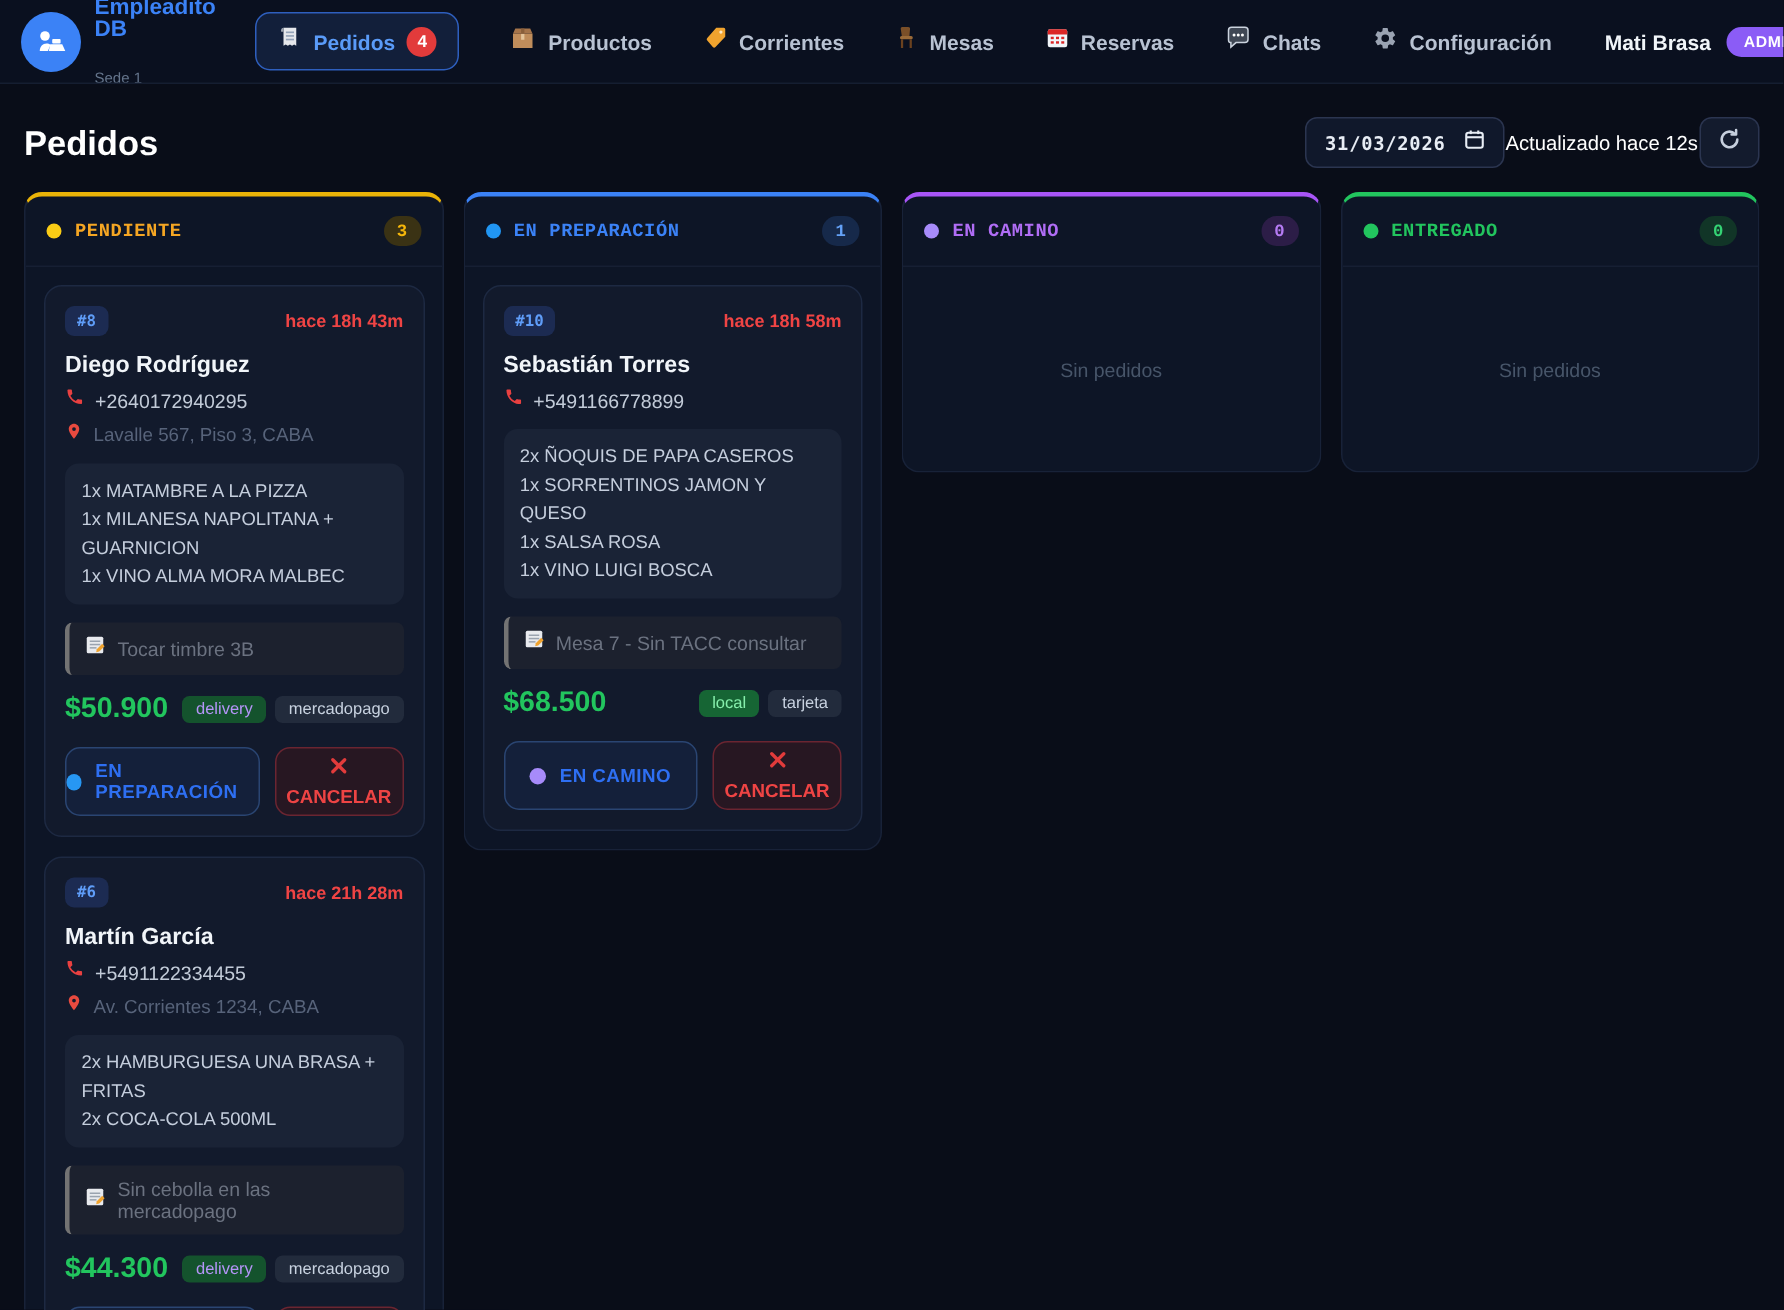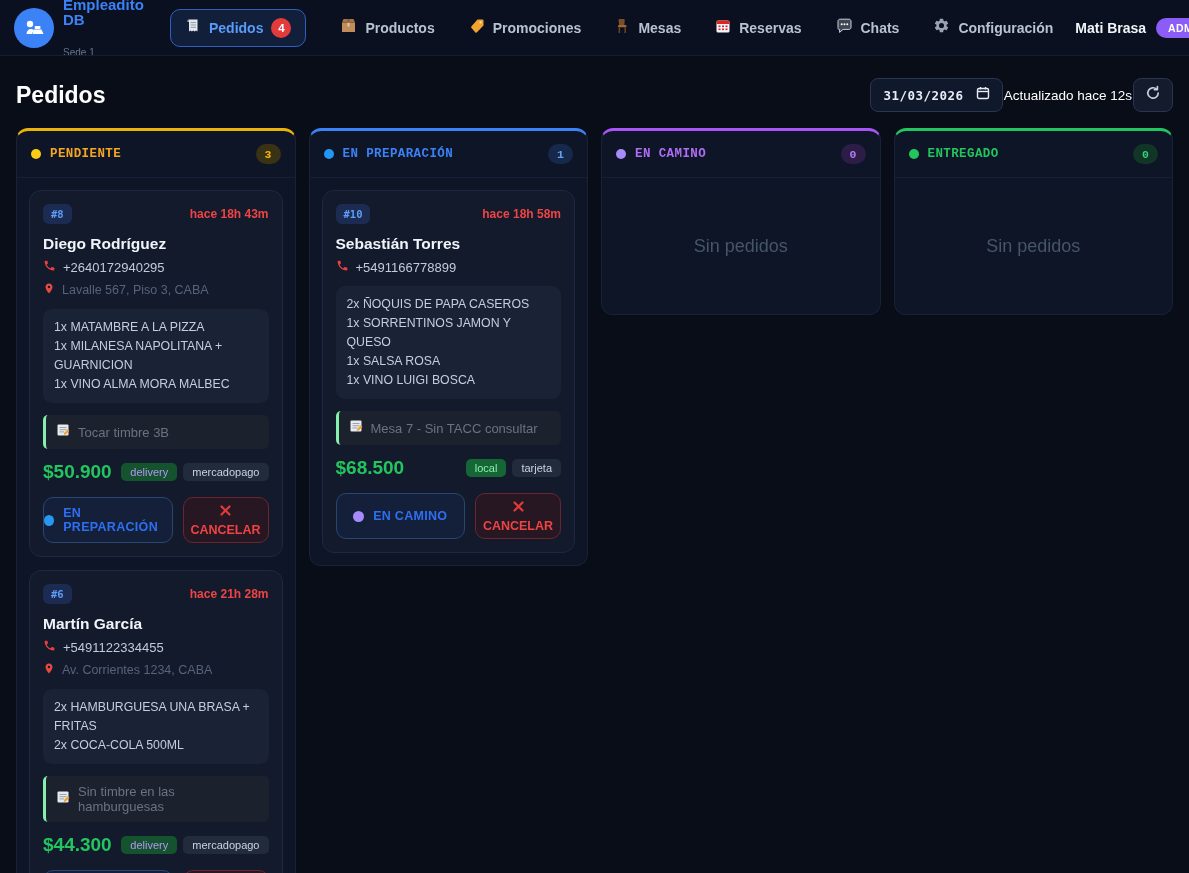--- a/index.html
+++ b/index.html
@@ -98,21 +98,21 @@
   }
   .col-body { padding:12px; }
   .col-pendiente .col-body {
     height:713px; overflow-y:scroll;
   }
   .col-body::-webkit-scrollbar { width:6px; }
   .col-body::-webkit-scrollbar-track { background:transparent; }
   .col-body::-webkit-scrollbar-thumb { background:#27314a; border-radius:3px; }
   .empty {
     height:112px; display:flex; align-items:center; justify-content:center;
-    color:#475569; font-size:18px;
+    color:#475569; font-size:13px;
   }
 
   
   .card {
     background:#121a2c; border:1px solid #1d2942; border-radius:12px;
     padding:13px; margin-bottom:13px; cursor:grab;
   }
   .card:last-child { margin-bottom:0; }
   .card-top { display:flex; align-items:center; justify-content:space-between; }
   .order-id {
@@ -124,21 +124,21 @@
   .cust-name { color:#f1f5f9; font-size:15.5px; font-weight:bold; margin-top:11px; }
   .row-ic { display:flex; align-items:center; gap:7px; margin-top:5px; }
   .phone-txt { color:#c2cbd8; font-size:13px; }
   .addr-txt { color:#57637a; font-size:12.5px; }
   .items-box {
     background:#1a2336; border-radius:9px; padding:9px 11px; margin-top:10px;
   }
   .item-line { color:#c5cedd; font-size:12.3px; line-height:1.55; }
   .note-box {
     margin-top:12px; display:flex; align-items:center; gap:8px;
-    background:#1c212e; border-left:3px solid #86efac; border-radius:5px;
+    background:#1c212e; border-left:3px solid #737373; border-radius:5px;
     padding:8px 10px;
   }
   .note-txt { color:#6b7280; font-size:13px; }
   .price-row { display:flex; align-items:center; justify-content:space-between; margin-top:12px; }
   .price { color:#22c55e; font-size:19px; font-weight:bold; }
   .tags { display:flex; gap:6px; }
   .tag {
     font-size:11px; padding:3px 9px; border-radius:5px; font-weight:400;
   }
   .tag-purple { background:#14532d; color:#b595f8; }
@@ -208,21 +208,21 @@
       <span class="lbl">Productos</span>
     </div>
 
     <div class="nav-item">
       <span>
         <svg width="16" height="16" viewBox="0 0 16 16">
           <path d="M8.5 1.5h5a1 1 0 0 1 1 1v5l-6.5 6.8a1.2 1.2 0 0 1-1.8 0L2.5 10a1.2 1.2 0 0 1 0-1.7z" fill="#f0a32e"></path>
           <circle cx="11.6" cy="4.4" r="1.1" fill="#fde8c4"></circle>
         </svg>
       </span>
-      <span class="lbl">Promociones</span>
+      <span class="lbl">Corrientes</span>
     </div>
 
     <div class="nav-item">
       <span>
         <svg width="15" height="16" viewBox="0 0 15 16">
           <path d="M4.5 1h4c.8 0 1.3.6 1.2 1.4L9.3 7H4.2L3.5 2.4C3.4 1.6 3.8 1 4.5 1z" fill="#7a4f28"></path>
           <rect x="3" y="7" width="8.5" height="2.2" rx="1" fill="#9a6a38"></rect>
           <rect x="3.6" y="9.2" width="1.5" height="5.8" fill="#6b421f"></rect>
           <rect x="9.4" y="9.2" width="1.5" height="5.8" fill="#6b421f"></rect>
         </svg>
@@ -404,21 +404,21 @@
         <div class="note-box">
           <span>
             <svg width="14" height="14" viewBox="0 0 14 14">
                 <rect x="1.5" y="1.5" width="11" height="11" rx="1" fill="#e8eaee"></rect>
                 <rect x="3.5" y="4" width="7" height="1" fill="#9aa3af"></rect>
                 <rect x="3.5" y="6.2" width="7" height="1" fill="#9aa3af"></rect>
                 <rect x="3.5" y="8.4" width="4.5" height="1" fill="#9aa3af"></rect>
                 <path d="M8.2 9.8l3.6-3.6 1.6 1.6-3.6 3.6-2 .4z" fill="#f0a32e"></path>
               </svg>
           </span>
-          <span class="note-txt">Sin timbre en las hamburguesas</span>
+          <span class="note-txt">Sin cebolla en las mercadopago</span>
         </div>
         <div class="price-row">
           <span class="price">$44.300</span>
           <span class="tags">
             <span class="tag tag-purple">delivery</span>
             <span class="tag tag-gray">mercadopago</span>
           </span>
         </div>
         <div class="btn-row">
           <div class="btn-action">

